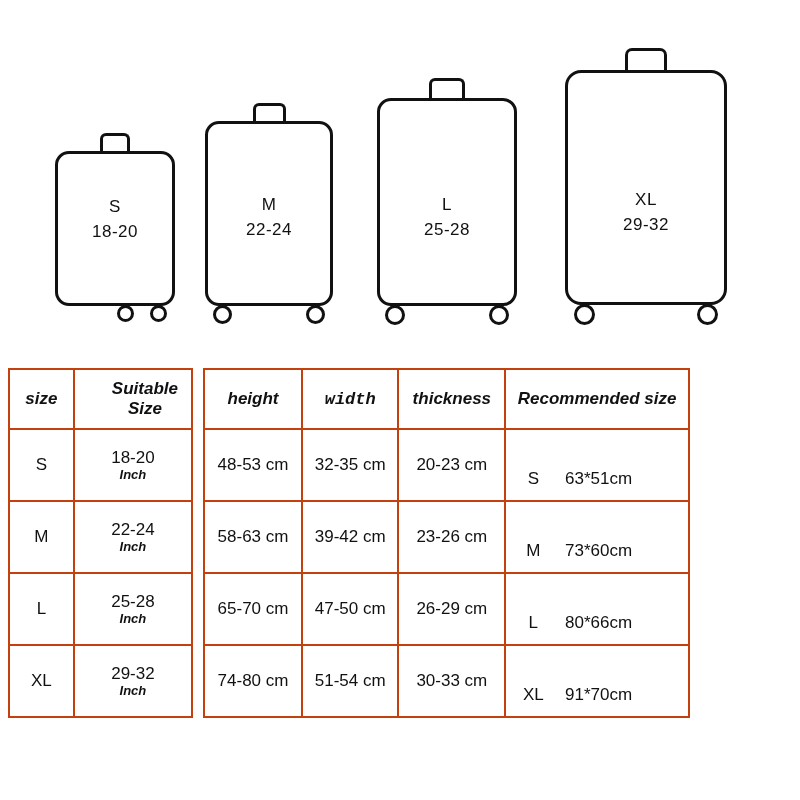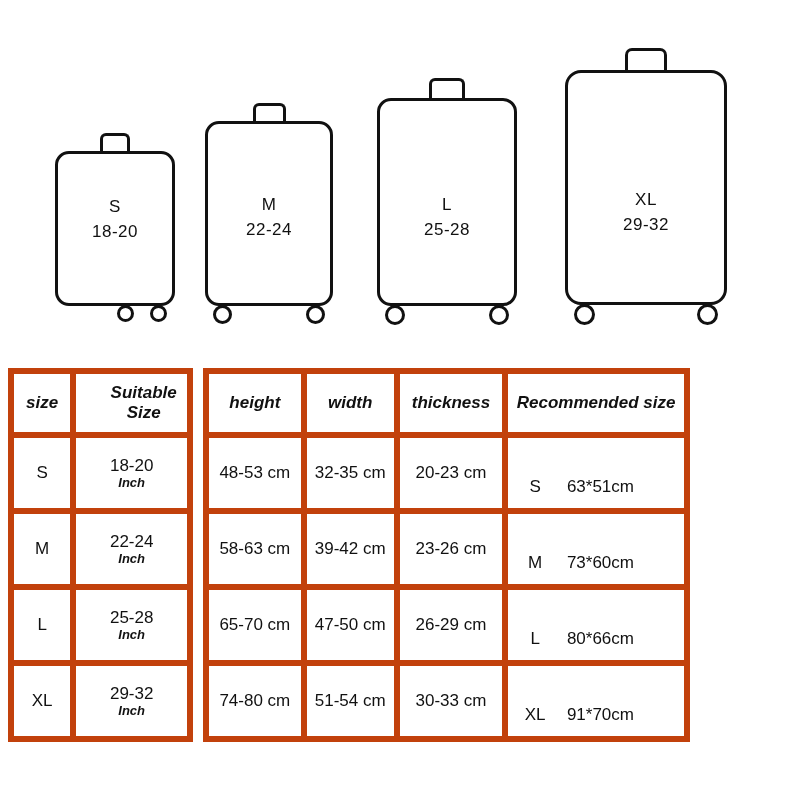--- a/index.html
+++ b/index.html
@@ -67,21 +67,21 @@
     letter-spacing: 0.5px;
   }
 
   
   table {
     position: absolute;
     border-collapse: collapse;
     background: #ffffff;
   }
   table td, table th {
-    border: 6px solid #c2410c;
+    border: 2px solid #c2410c;
     text-align: center;
     vertical-align: middle;
     font-weight: normal;
     padding: 0;
   }
 
   #left-table {
     left: 8px;
     top: 368px;
     width: 185px;
@@ -117,21 +117,21 @@
     top: 368px;
     width: 487px;
   }
   #right-table th {
     height: 58px;
     font-size: 17px;
     font-weight: bold;
     font-style: italic;
   }
   #right-table th.h1 { width: 125px; }
-  #right-table th.h2 { width: 122px; }
+  #right-table th.h2 { width: 122px; font-family: Liberation Mono, monospace; }
   #right-table th.h3 { width: 122px; }
   #right-table th.h4 { width: 220px; }
   #right-table td {
     height: 70px;
     font-size: 17px;
   }
   #right-table td.rec {
     text-align: left;
     padding-left: 0;
   }

